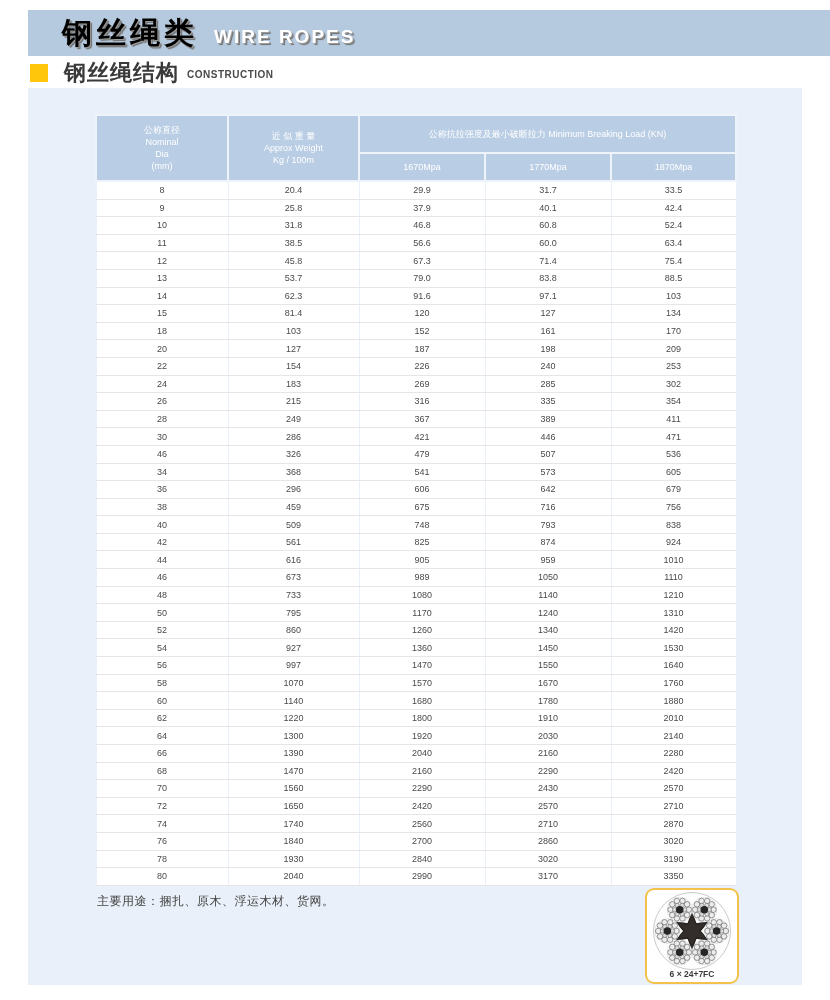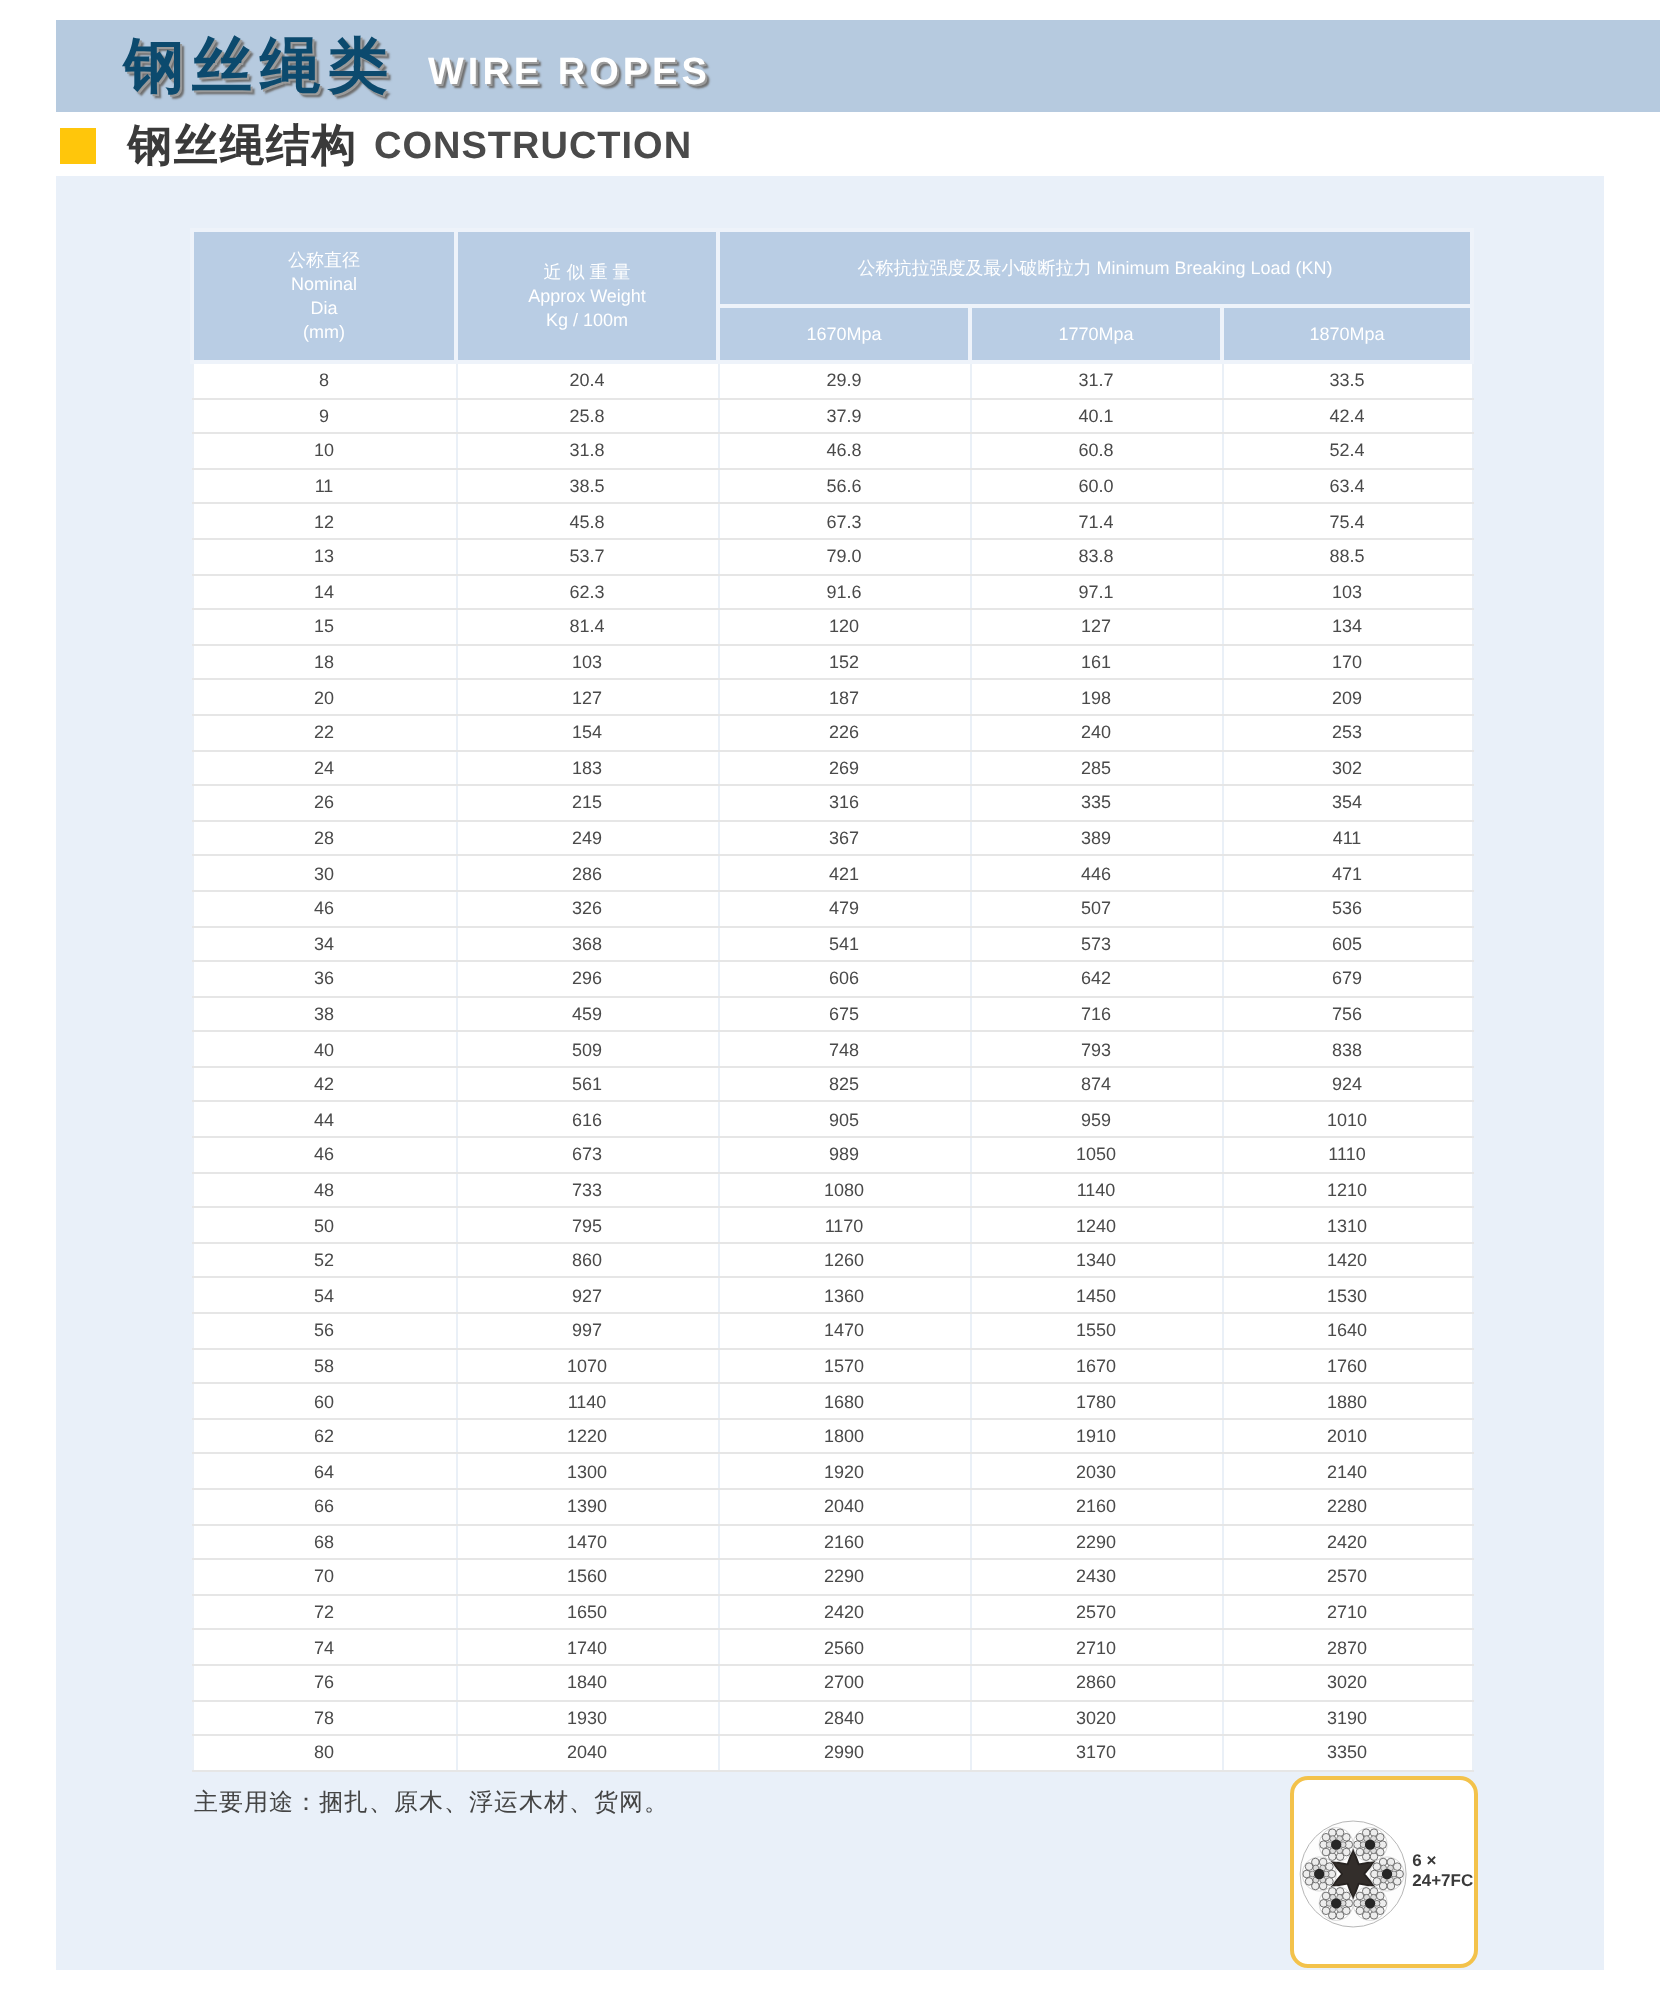--- a/index.html
+++ b/index.html
@@ -11,21 +11,21 @@
     overflow:hidden;
   }
   
   .top-band{
     position:absolute;left:28px;top:10px;right:0;height:46px;
     background:#b6cadf;
     display:flex;align-items:center;
   }
   .title-zh{
     margin-left:34px;
-    font-size:30px;font-weight:bold;color:#0c4a6e;
+    font-size:30px;font-weight:bold;color:#000000;
     letter-spacing:4px;
     text-shadow:1px 1px 0 #9a9a9a,2px 2px 1px #6f6f6f;
   }
   .title-en{
     margin-left:16px;margin-top:8px;
     font-size:19px;font-weight:bold;color:#ffffff;
     letter-spacing:2px;
     text-shadow:1px 1px 0 #9a9a9a,2px 2px 1px #6f6f6f;
   }
   
@@ -36,21 +36,21 @@
   .section-marker{
     width:18px;height:18px;background:#ffc60b;
     display:inline-block;
   }
   .section-zh{
     margin-left:16px;
     font-size:22px;font-weight:bold;color:#3a3a3a;letter-spacing:1px;
   }
   .section-en{
     margin-left:8px;margin-top:2px;
-    font-size:19px;font-weight:bold;color:#4a4a4a;letter-spacing:0.5px;
+    font-size:10px;font-weight:bold;color:#4a4a4a;letter-spacing:0.5px;
   }
   
   .panel{
     position:absolute;left:28px;top:88px;width:774px;height:897px;
     background:#e9f0f9;
   }
   
   table.rope-table{
     position:absolute;left:95px;top:114px;width:640px;
     border-collapse:collapse;table-layout:fixed;
@@ -75,21 +75,21 @@
   
   .footer-note{
     position:absolute;left:97px;top:893px;
     font-size:12px;color:#444444;letter-spacing:0.5px;
   }
   
   .diagram-box{
     position:absolute;left:645px;top:888px;width:94px;height:96px;
     background:#ffffff;
     border:2px solid #f3c24b;border-radius:9px;
-    display:flex;flex-direction:row;align-items:center;justify-content:flex-start;
+    display:flex;flex-direction:column;align-items:center;justify-content:flex-start;
     box-sizing:border-box;
   }
   .diagram-box svg{display:block;margin-top:1px;}
   .wire{fill:#ededed;stroke:#5d5d5d;stroke-width:0.7;}
   .wire2{fill:#dcdcdc;stroke:#5d5d5d;stroke-width:0.6;}
   .diagram-label{
     font-size:8.5px;font-weight:bold;color:#3a3a3a;margin-top:-2px;
   }
 </style>
 </head>

